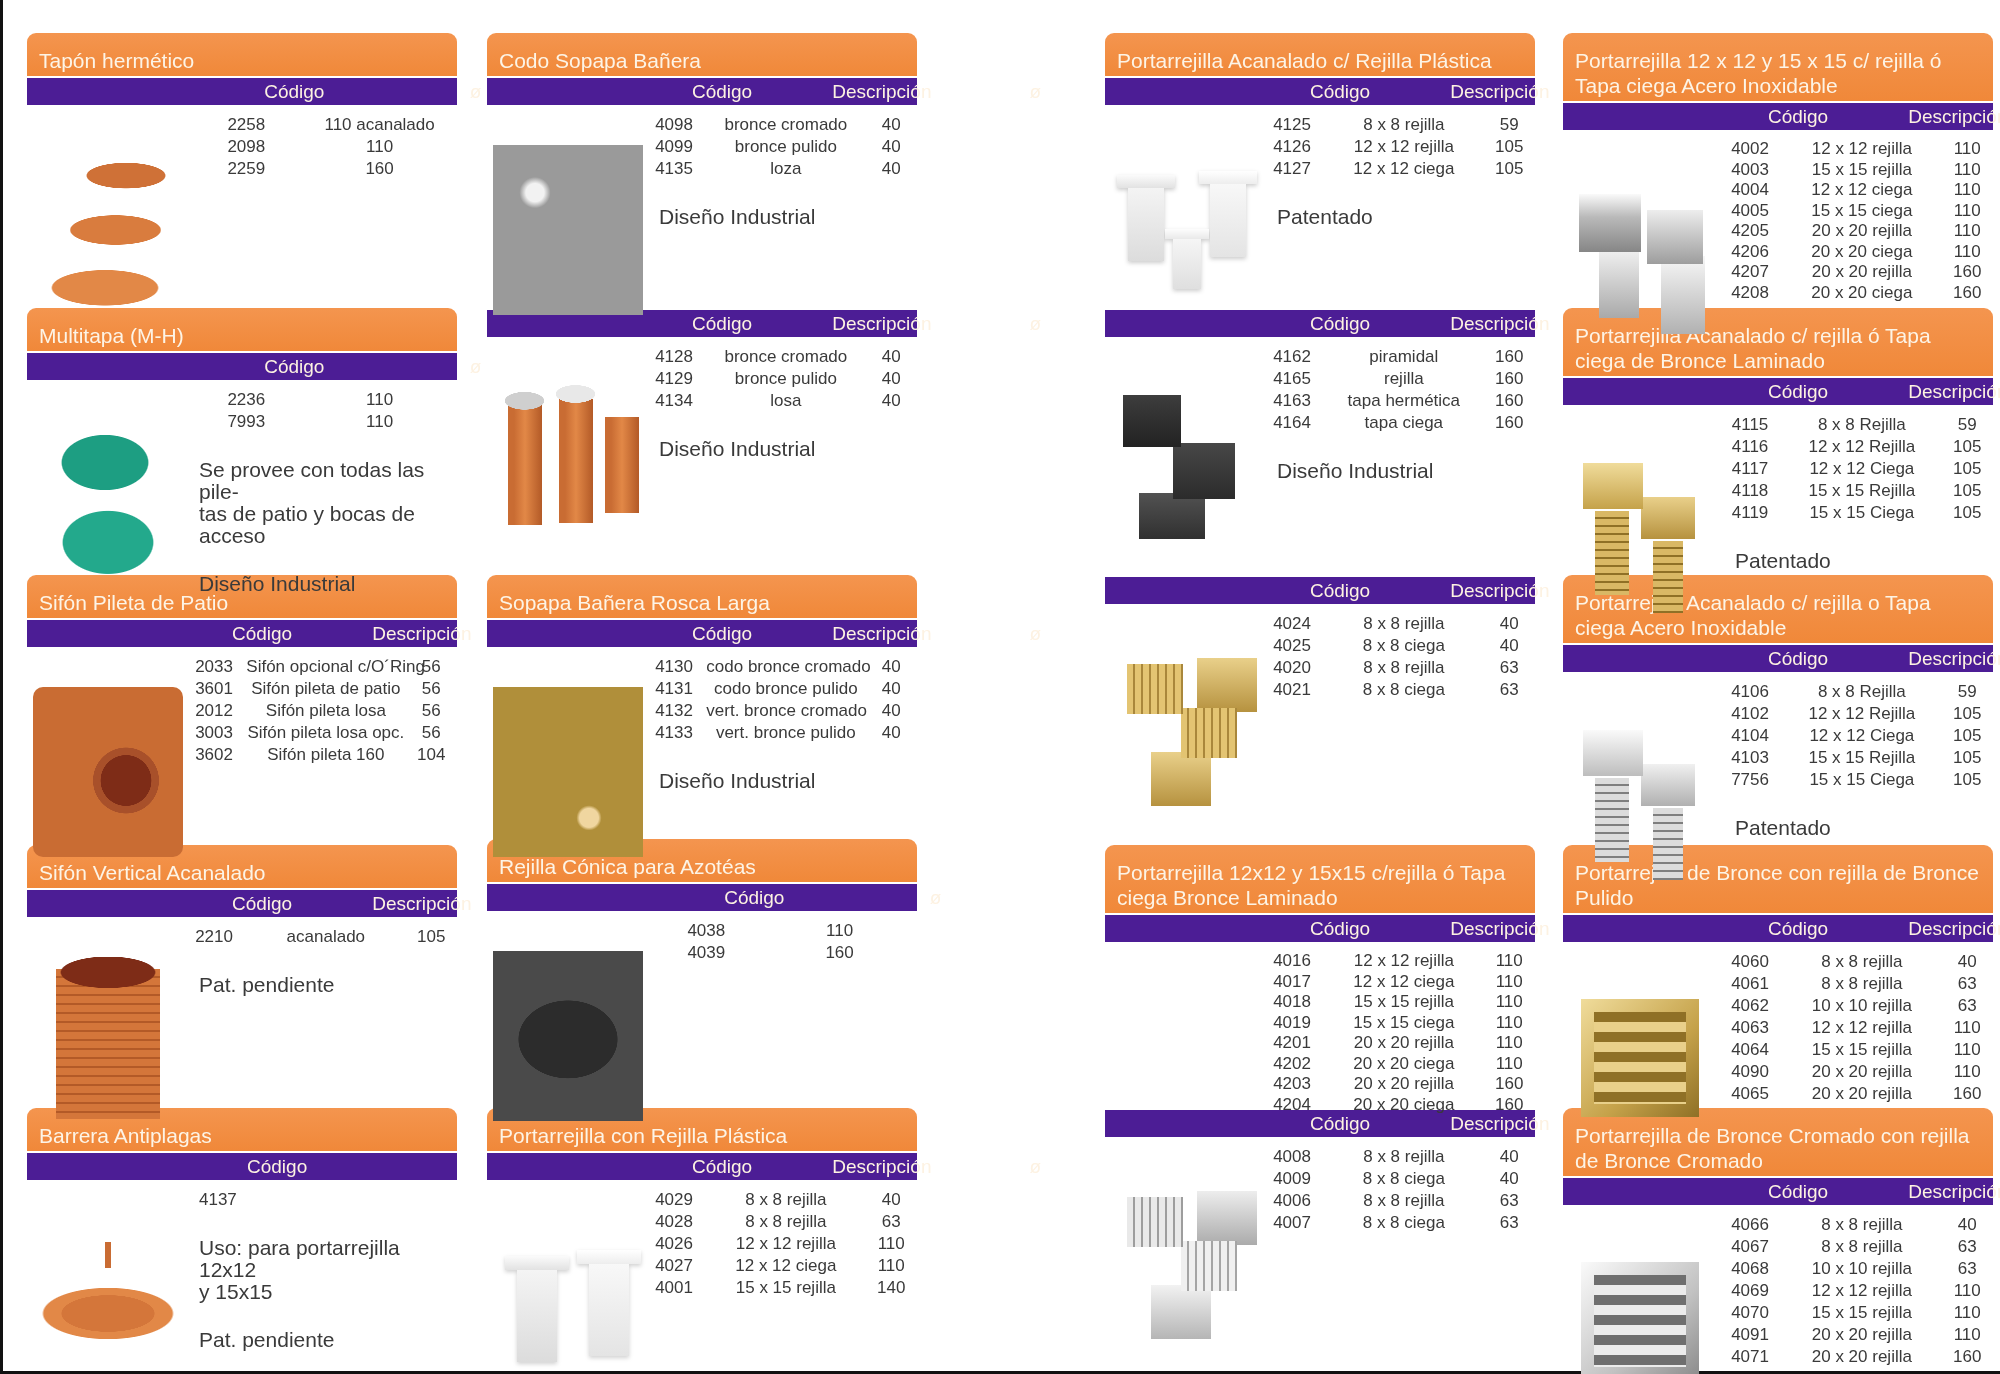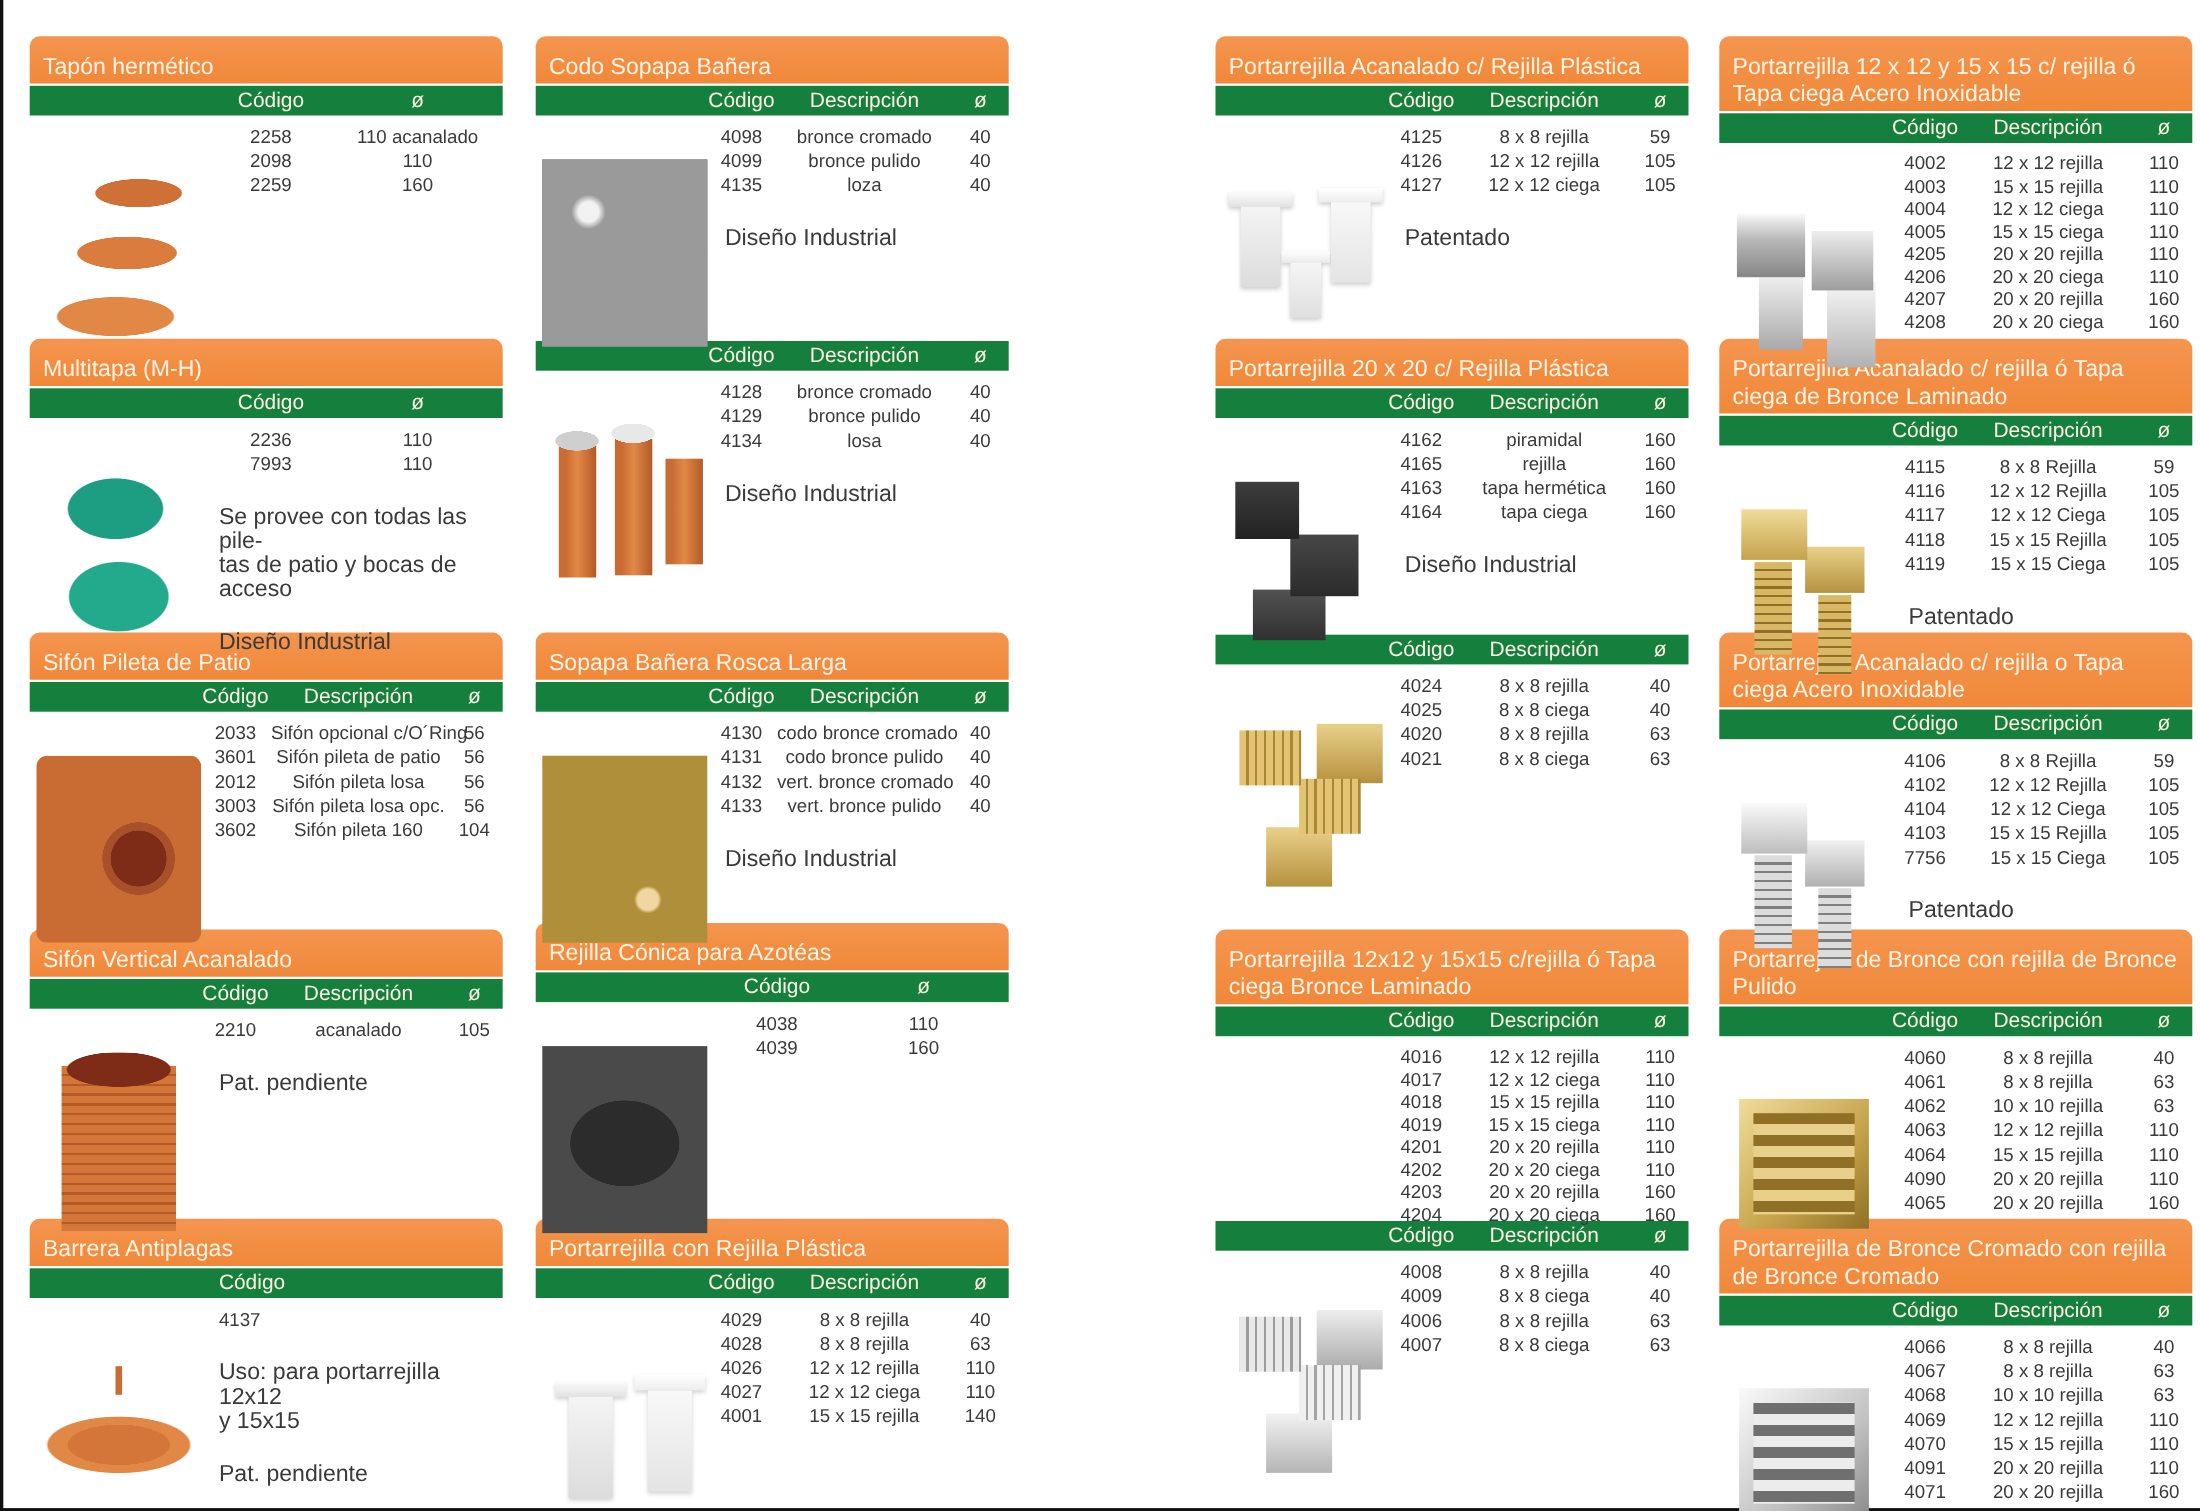--- a/index.html
+++ b/index.html
@@ -5,22 +5,22 @@
   html,body{margin:0;padding:0;background:#ffffff;}
   #page{position:relative;width:2000px;height:1374px;background:#ffffff;overflow:hidden;
         font-family:"Liberation Sans", sans-serif;}
   .edge-left{position:absolute;left:0;top:0;width:3px;height:100%;background:#111;}
   .edge-bottom{position:absolute;left:0;bottom:0;width:100%;height:3px;background:#111;}
 
   .card{position:absolute;width:430px;}
   .title{background:linear-gradient(180deg,#f4954f 0%,#f08839 100%);color:#fdf4e6;
          font-size:21px;line-height:25px;padding:15px 12px 3px 12px;border-radius:9px 9px 0 0;
          min-height:25px;}
-  .subhead{background:#15803d;color:#fdf2e2;font-size:19px;height:27px;line-height:27px;
-           margin-top:2px;}
+  .subhead{background:#4c1d95;color:#fdf2e2;font-size:19px;height:27px;line-height:27px;
+           margin-top:2px;gap:48px;}
   .subhead .c{text-align:center;white-space:nowrap;}
   .subhead, .row{display:grid;width:100%;}
   .cols3 .subhead,.cols3 .row{grid-template-columns:36% 15% 37% 12%;}
   .cols2 .subhead,.cols2 .row{grid-template-columns:38% 26% 36%;}
   .cols1 .subhead,.cols1 .row{grid-template-columns:40% 60%;}
   .cols1 .subhead .c, .cols1 .row .c{text-align:left;}
   .body{position:relative;padding-top:9px;}
   .tbl{position:relative;z-index:2;}
   .row{color:#3a3a3a;font-size:17px;line-height:22px;}
   .row .c{text-align:center;white-space:nowrap;}
@@ -511,21 +511,20 @@
             <span class="c descripcion">12 x 12 ciega</span>
             <span class="c dia">105</span>
           </div>
         </div>
         <div class="notes">
           <div class="note">Patentado</div>
         </div>
       </div>
     </section>
   <section class="card cols3" style="left:1105px;top:308px;height:245px">
-      <header class="title">Portarrejilla 20 x 20 c/ Rejilla Plástica</header>
       <div class="subhead">
         <span class="c img"></span>
         <span class="c codigo">Código</span>
         <span class="c descripcion">Descripción</span>
         <span class="c dia">ø</span>
       </div>
       <div class="body">
         <div class="pic img-black-square-drains"></div>
         <div class="tbl">
           <div class="row">

